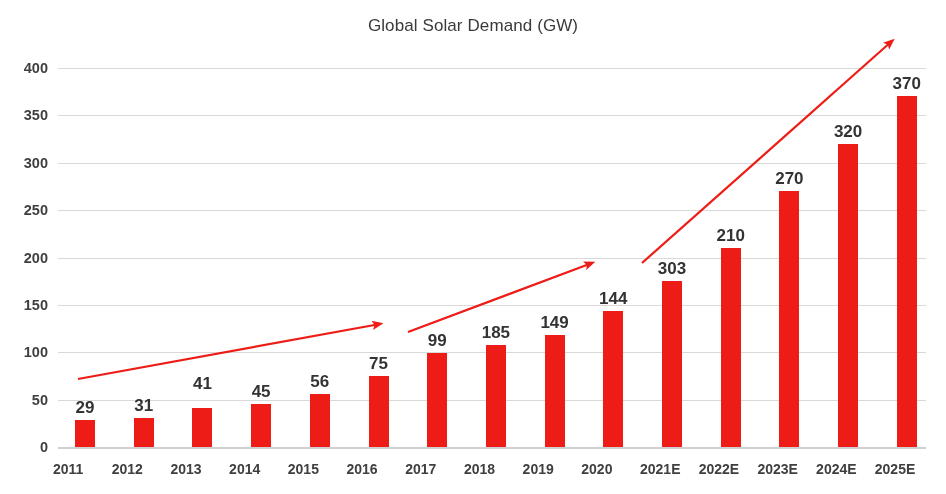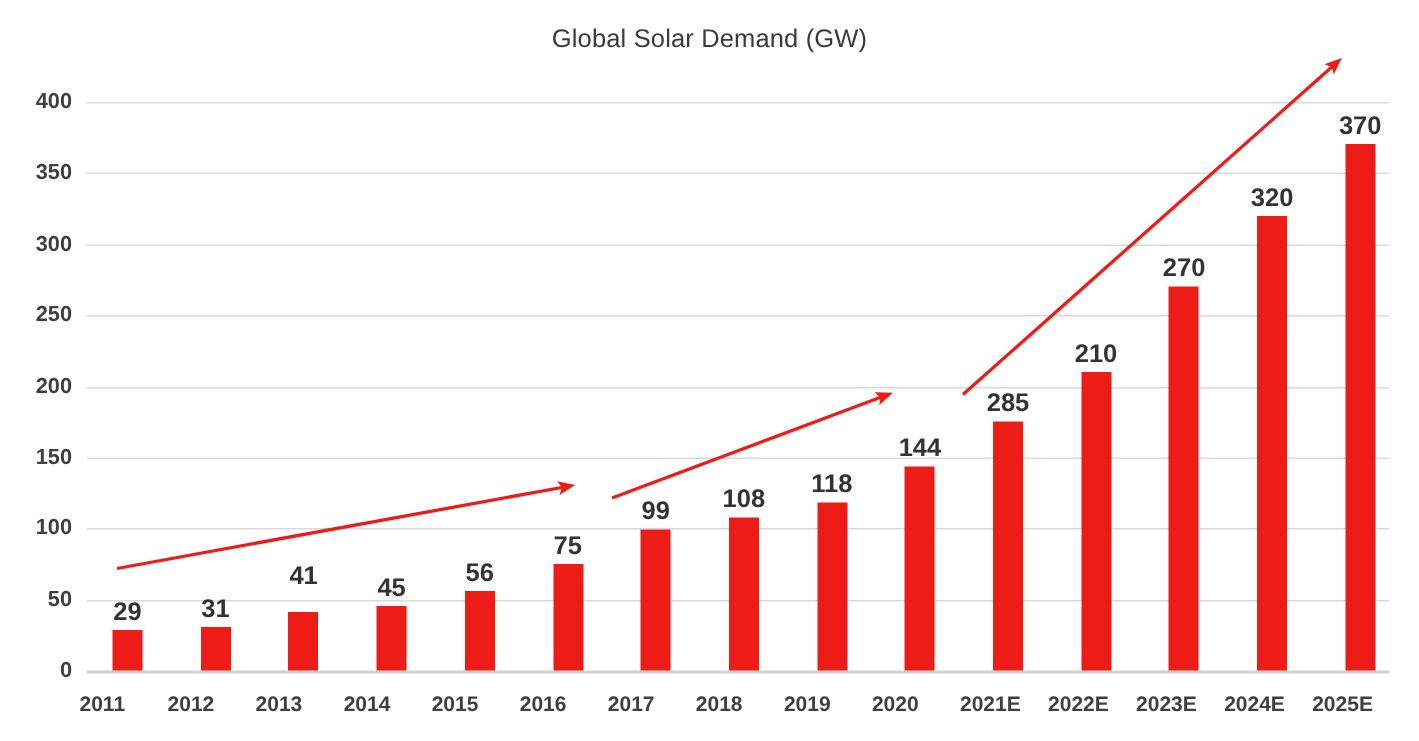--- a/index.html
+++ b/index.html
@@ -171,24 +171,24 @@
       <div class="xtick-label" style="left: 874.8px;">2025E</div>
     </div>
   <div id="barvalues">
       <div class="bar-value" style="left: 57px; top: 398.522px;">29</div>
       <div class="bar-value" style="left: 115.7px; top: 396.627px;">31</div>
       <div class="bar-value" style="left: 174.4px; top: 375px;">41</div>
       <div class="bar-value" style="left: 233.1px; top: 383.363px;">45</div>
       <div class="bar-value" style="left: 291.8px; top: 372.94px;">56</div>
       <div class="bar-value" style="left: 350.5px; top: 354.938px;">75</div>
       <div class="bar-value" style="left: 409.2px; top: 332.197px;">99</div>
-      <div class="bar-value" style="left: 467.9px; top: 323.67px;">108</div>
-      <div class="bar-value" style="left: 526.6px; top: 314.195px;">118</div>
+      <div class="bar-value" style="left: 467.9px; top: 323.67px;">185</div>
+      <div class="bar-value" style="left: 526.6px; top: 314.195px;">149</div>
       <div class="bar-value" style="left: 585.3px; top: 289.56px;">144</div>
-      <div class="bar-value" style="left: 644px; top: 260.188px;">285</div>
+      <div class="bar-value" style="left: 644px; top: 260.188px;">303</div>
       <div class="bar-value" style="left: 702.7px; top: 227.025px;">210</div>
       <div class="bar-value" style="left: 761.4px; top: 170.175px;">270</div>
       <div class="bar-value" style="left: 820.1px; top: 122.8px;">320</div>
       <div class="bar-value" style="left: 878.8px; top: 75.425px;">370</div>
     </div>
 
   <svg id="arrow-layer" width="946" height="494" viewBox="0 0 946 494">
     <defs>
       <marker id="arrowhead" markerWidth="5.2" markerHeight="4.2" refX="3.6" refY="2.1" orient="auto" markerUnits="strokeWidth">
         <path d="M0,0 L5.2,2.1 L0,4.2 L1.1,2.1 Z" fill="#ED1C16"></path>

